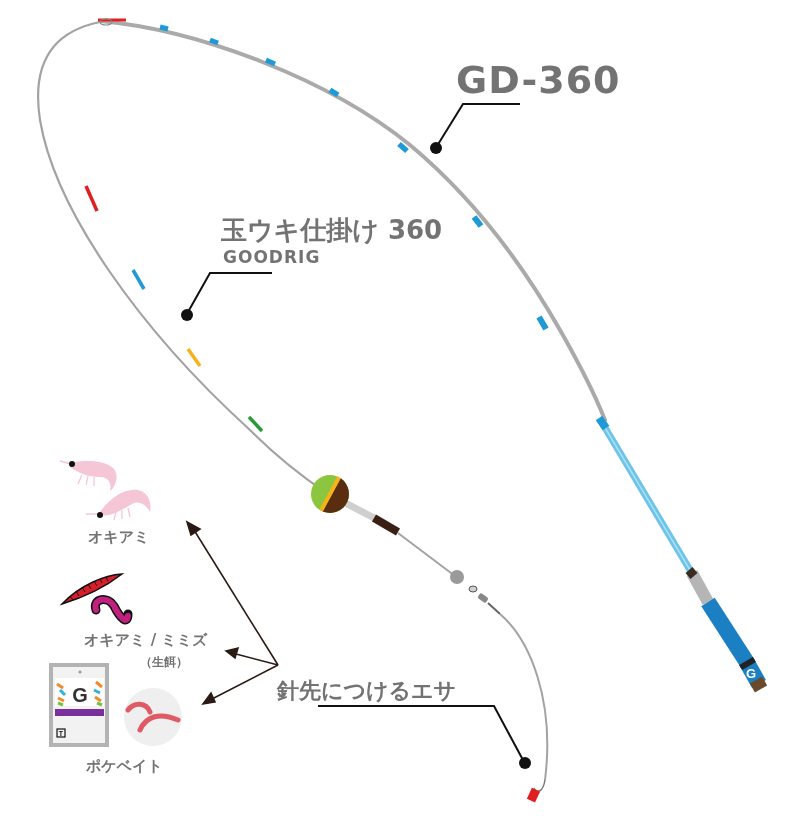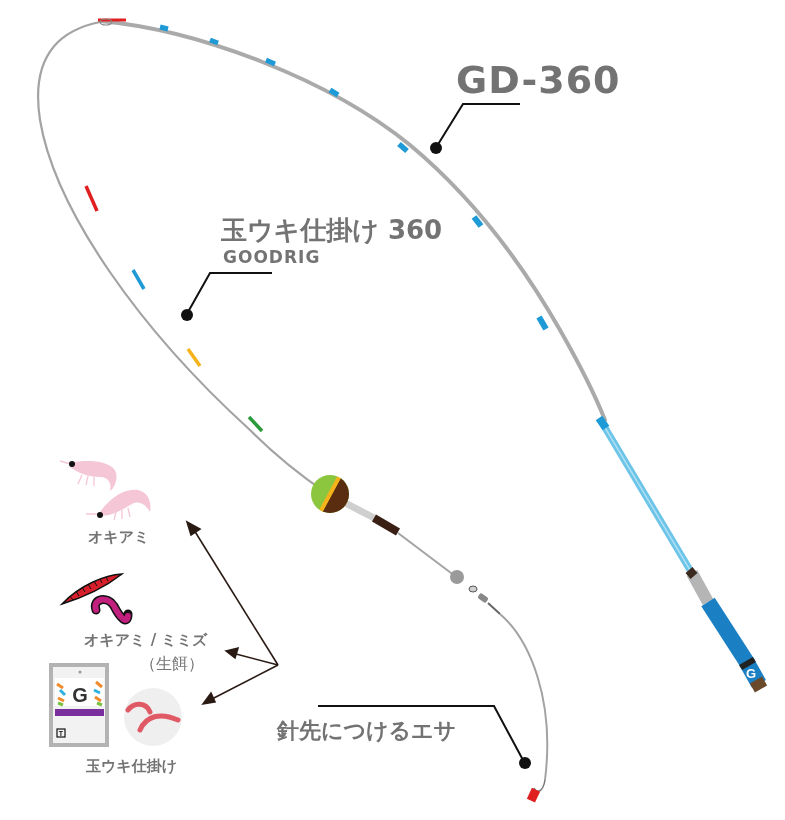--- a/index.html
+++ b/index.html
@@ -6,23 +6,23 @@
   body { width: 785px; height: 820px; position: relative; overflow: hidden;
          font-family: "DejaVu Sans", "Liberation Sans", sans-serif; color: #111; }
   #canvas { position: absolute; left: 0; top: 0; width: 785px; height: 820px; }
   .label { position: absolute; white-space: nowrap; color: #737373; }
   .title-rod { left: 456px; top: 58px; font-size: 38px; font-weight: bold; letter-spacing: 1px; }
   .title-rig { left: 206px; top: 213px; font-size: 26px; font-weight: bold; margin-left: 15px; }
   .sub-rig { left: 207px; top: 247px; font-size: 17px; font-weight: bold; letter-spacing: 1px; margin-left: 16px; }
   .bait-label { font-size: 15px; font-weight: bold; }
   .lbl-okiami { left: 88px; top: 528px; text-align: center; }
   .lbl-akamushi { left: 84px; top: 631px; }
-  .lbl-nama { left: 140px; top: 654px; font-size: 16px; font-weight: normal; }
+  .lbl-nama { left: 140px; top: 654px; font-size: 12px; font-weight: bold; }
   .lbl-pokebait { left: 86px; top: 757px; }
-  .title-bait { left: 277px; top: 676px; font-size: 22px; font-weight: bold; margin-top: 40px; }
+  .title-bait { left: 277px; top: 676px; font-size: 22px; font-weight: bold; }
 </style>
 </head>
 <body>
 
 <svg id="canvas" viewBox="0 0 785 820" xmlns="http://www.w3.org/2000/svg">
 
   <g>
     <path d="M100,22 C60,30 30,55 40,120 C55,210 140,330 250,430 C275,455 300,475 325,492" fill="none" stroke="#a3a3a3" stroke-width="2.2"></path>
 
     <path d="M86,186 L97,211" stroke="#e02020" stroke-width="3.5"></path>
@@ -162,14 +162,14 @@
     <path d="M140,730 C146,716 160,712 178,720" fill="none" stroke="#e05a66" stroke-width="5" stroke-linecap="round"></path>
   </g>
 </svg>
 
 <div class="label title-rod">GD-360</div>
 <div class="label title-rig">玉ウキ仕掛け 360</div>
 <div class="label sub-rig">GOODRIG</div>
 <div class="label bait-label lbl-okiami">オキアミ</div>
 <div class="label bait-label lbl-akamushi">オキアミ / ミミズ</div>
 <div class="label lbl-nama">（生餌）</div>
-<div class="label bait-label lbl-pokebait">玉ウキ仕掛け</div>
+<div class="label bait-label lbl-pokebait">ポケベイト</div>
 <div class="label title-bait">針先につけるエサ</div>
 
 </body></html>

